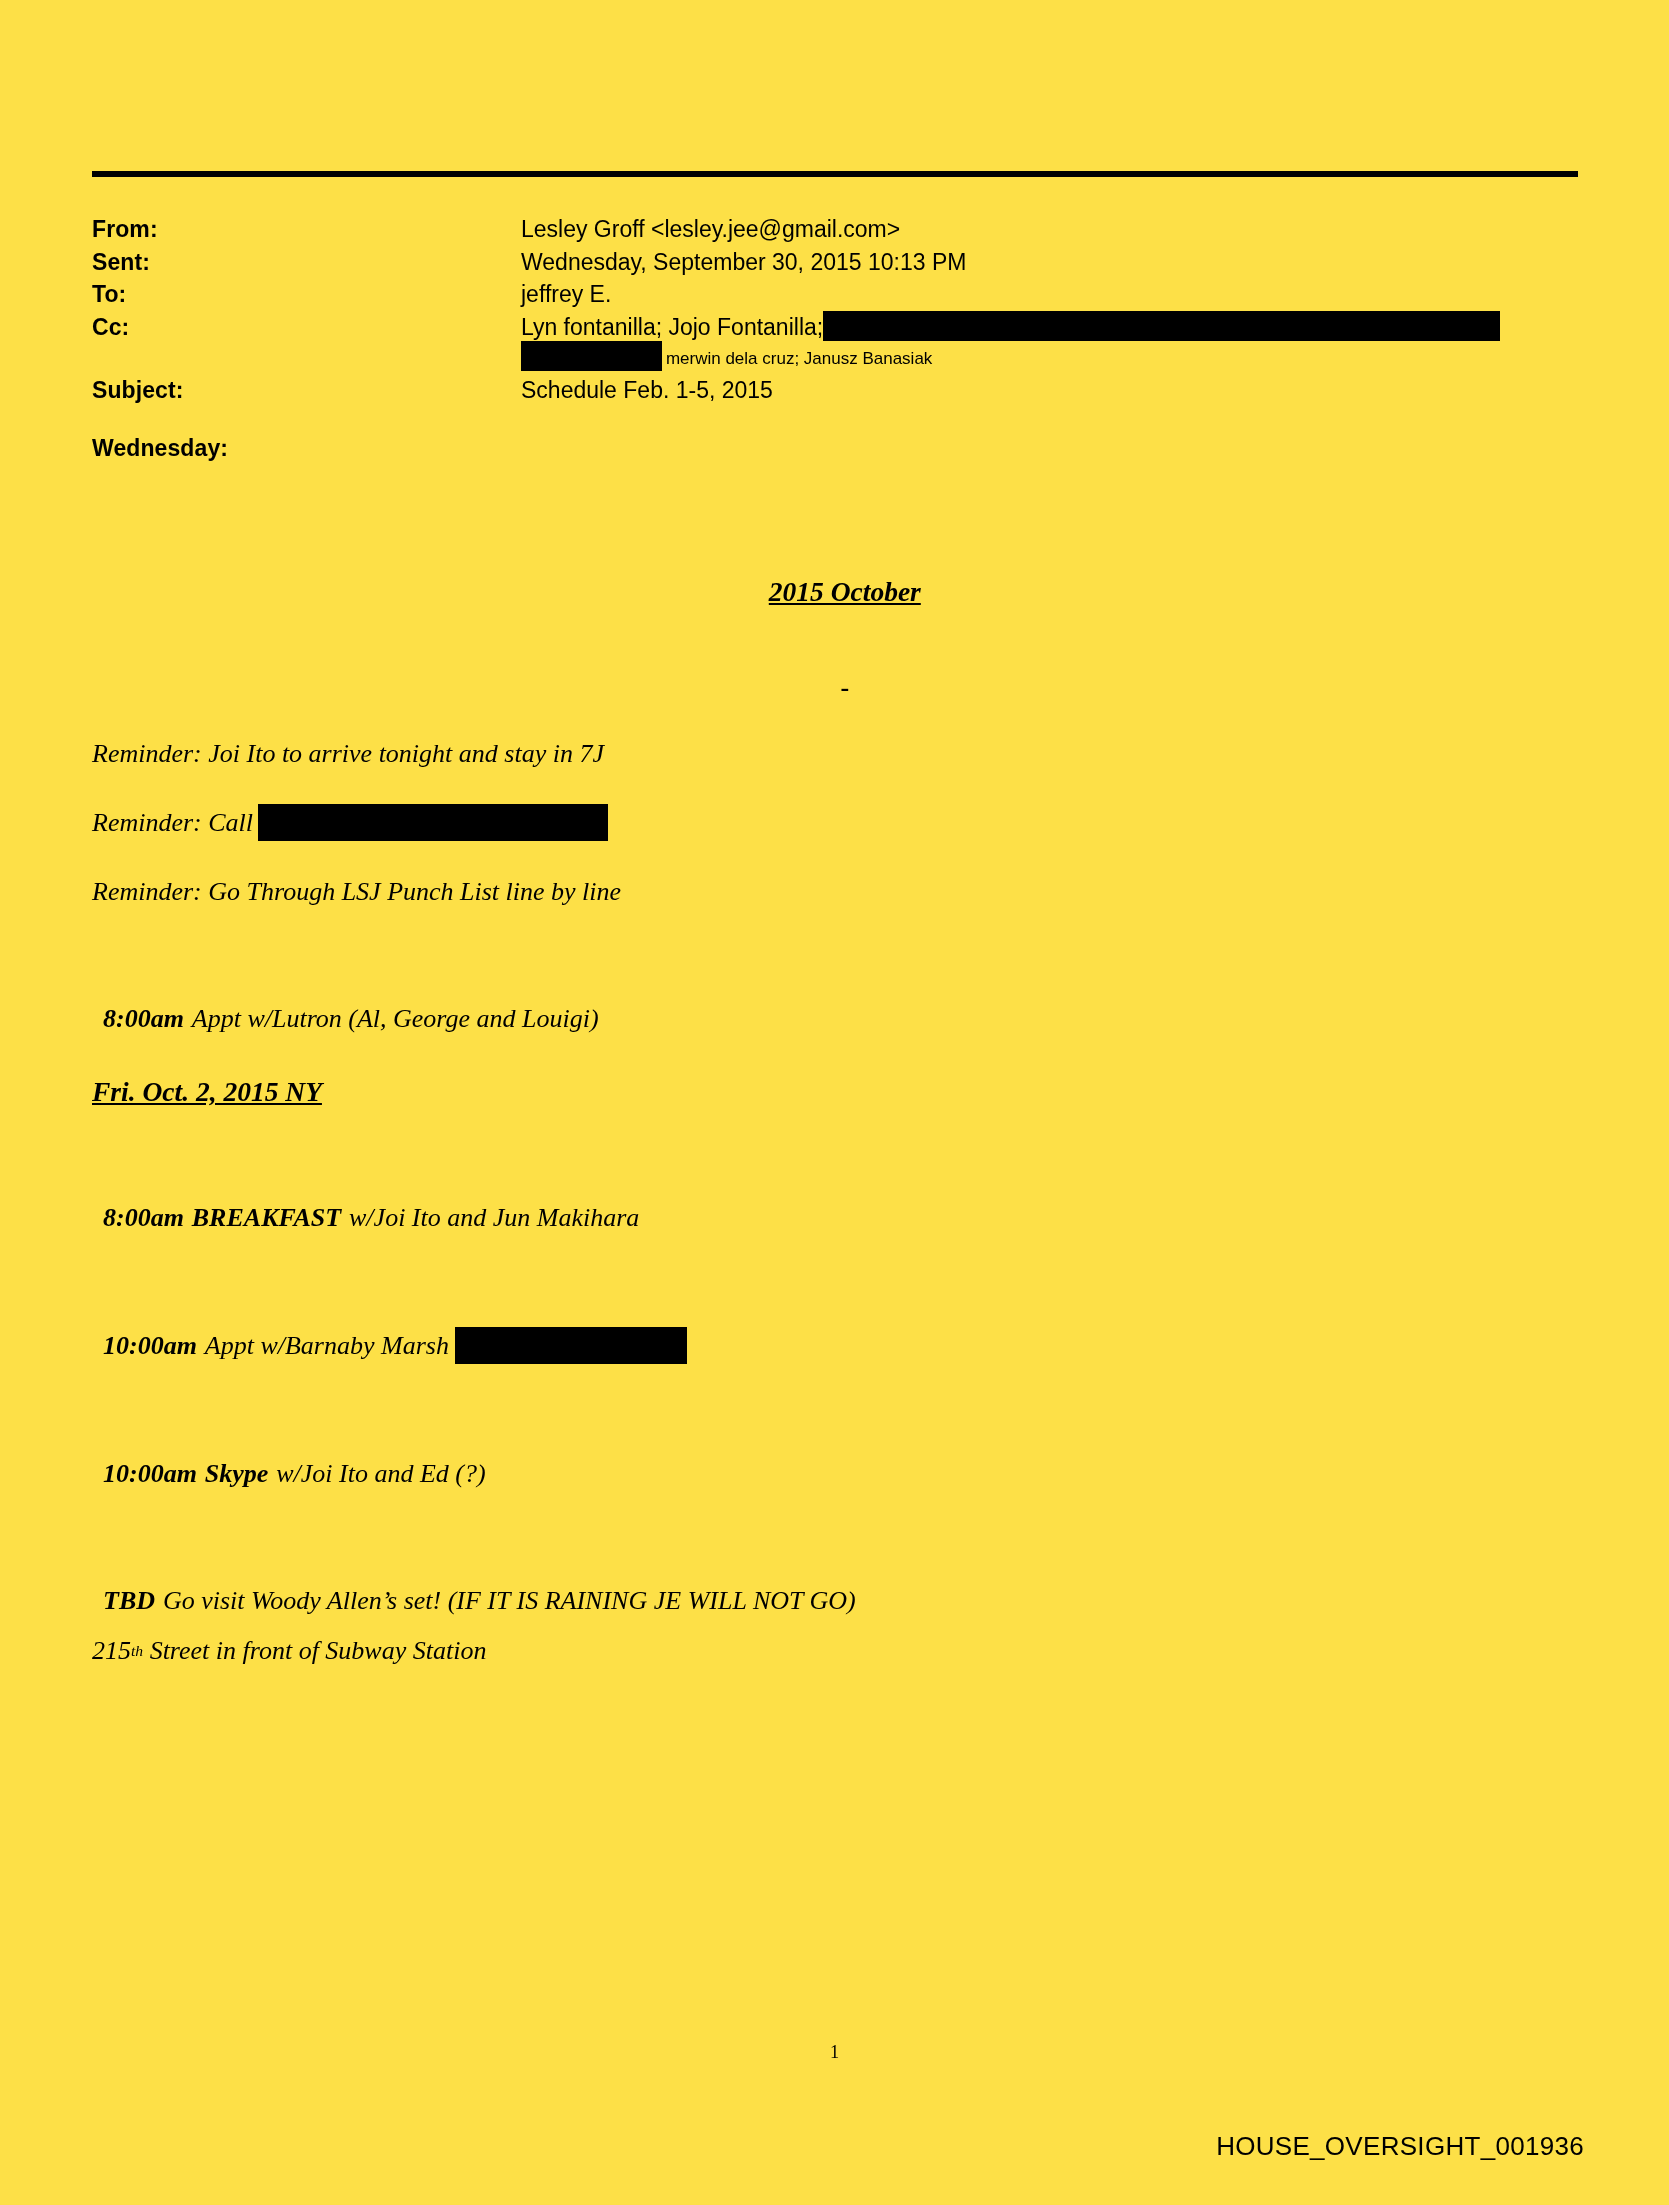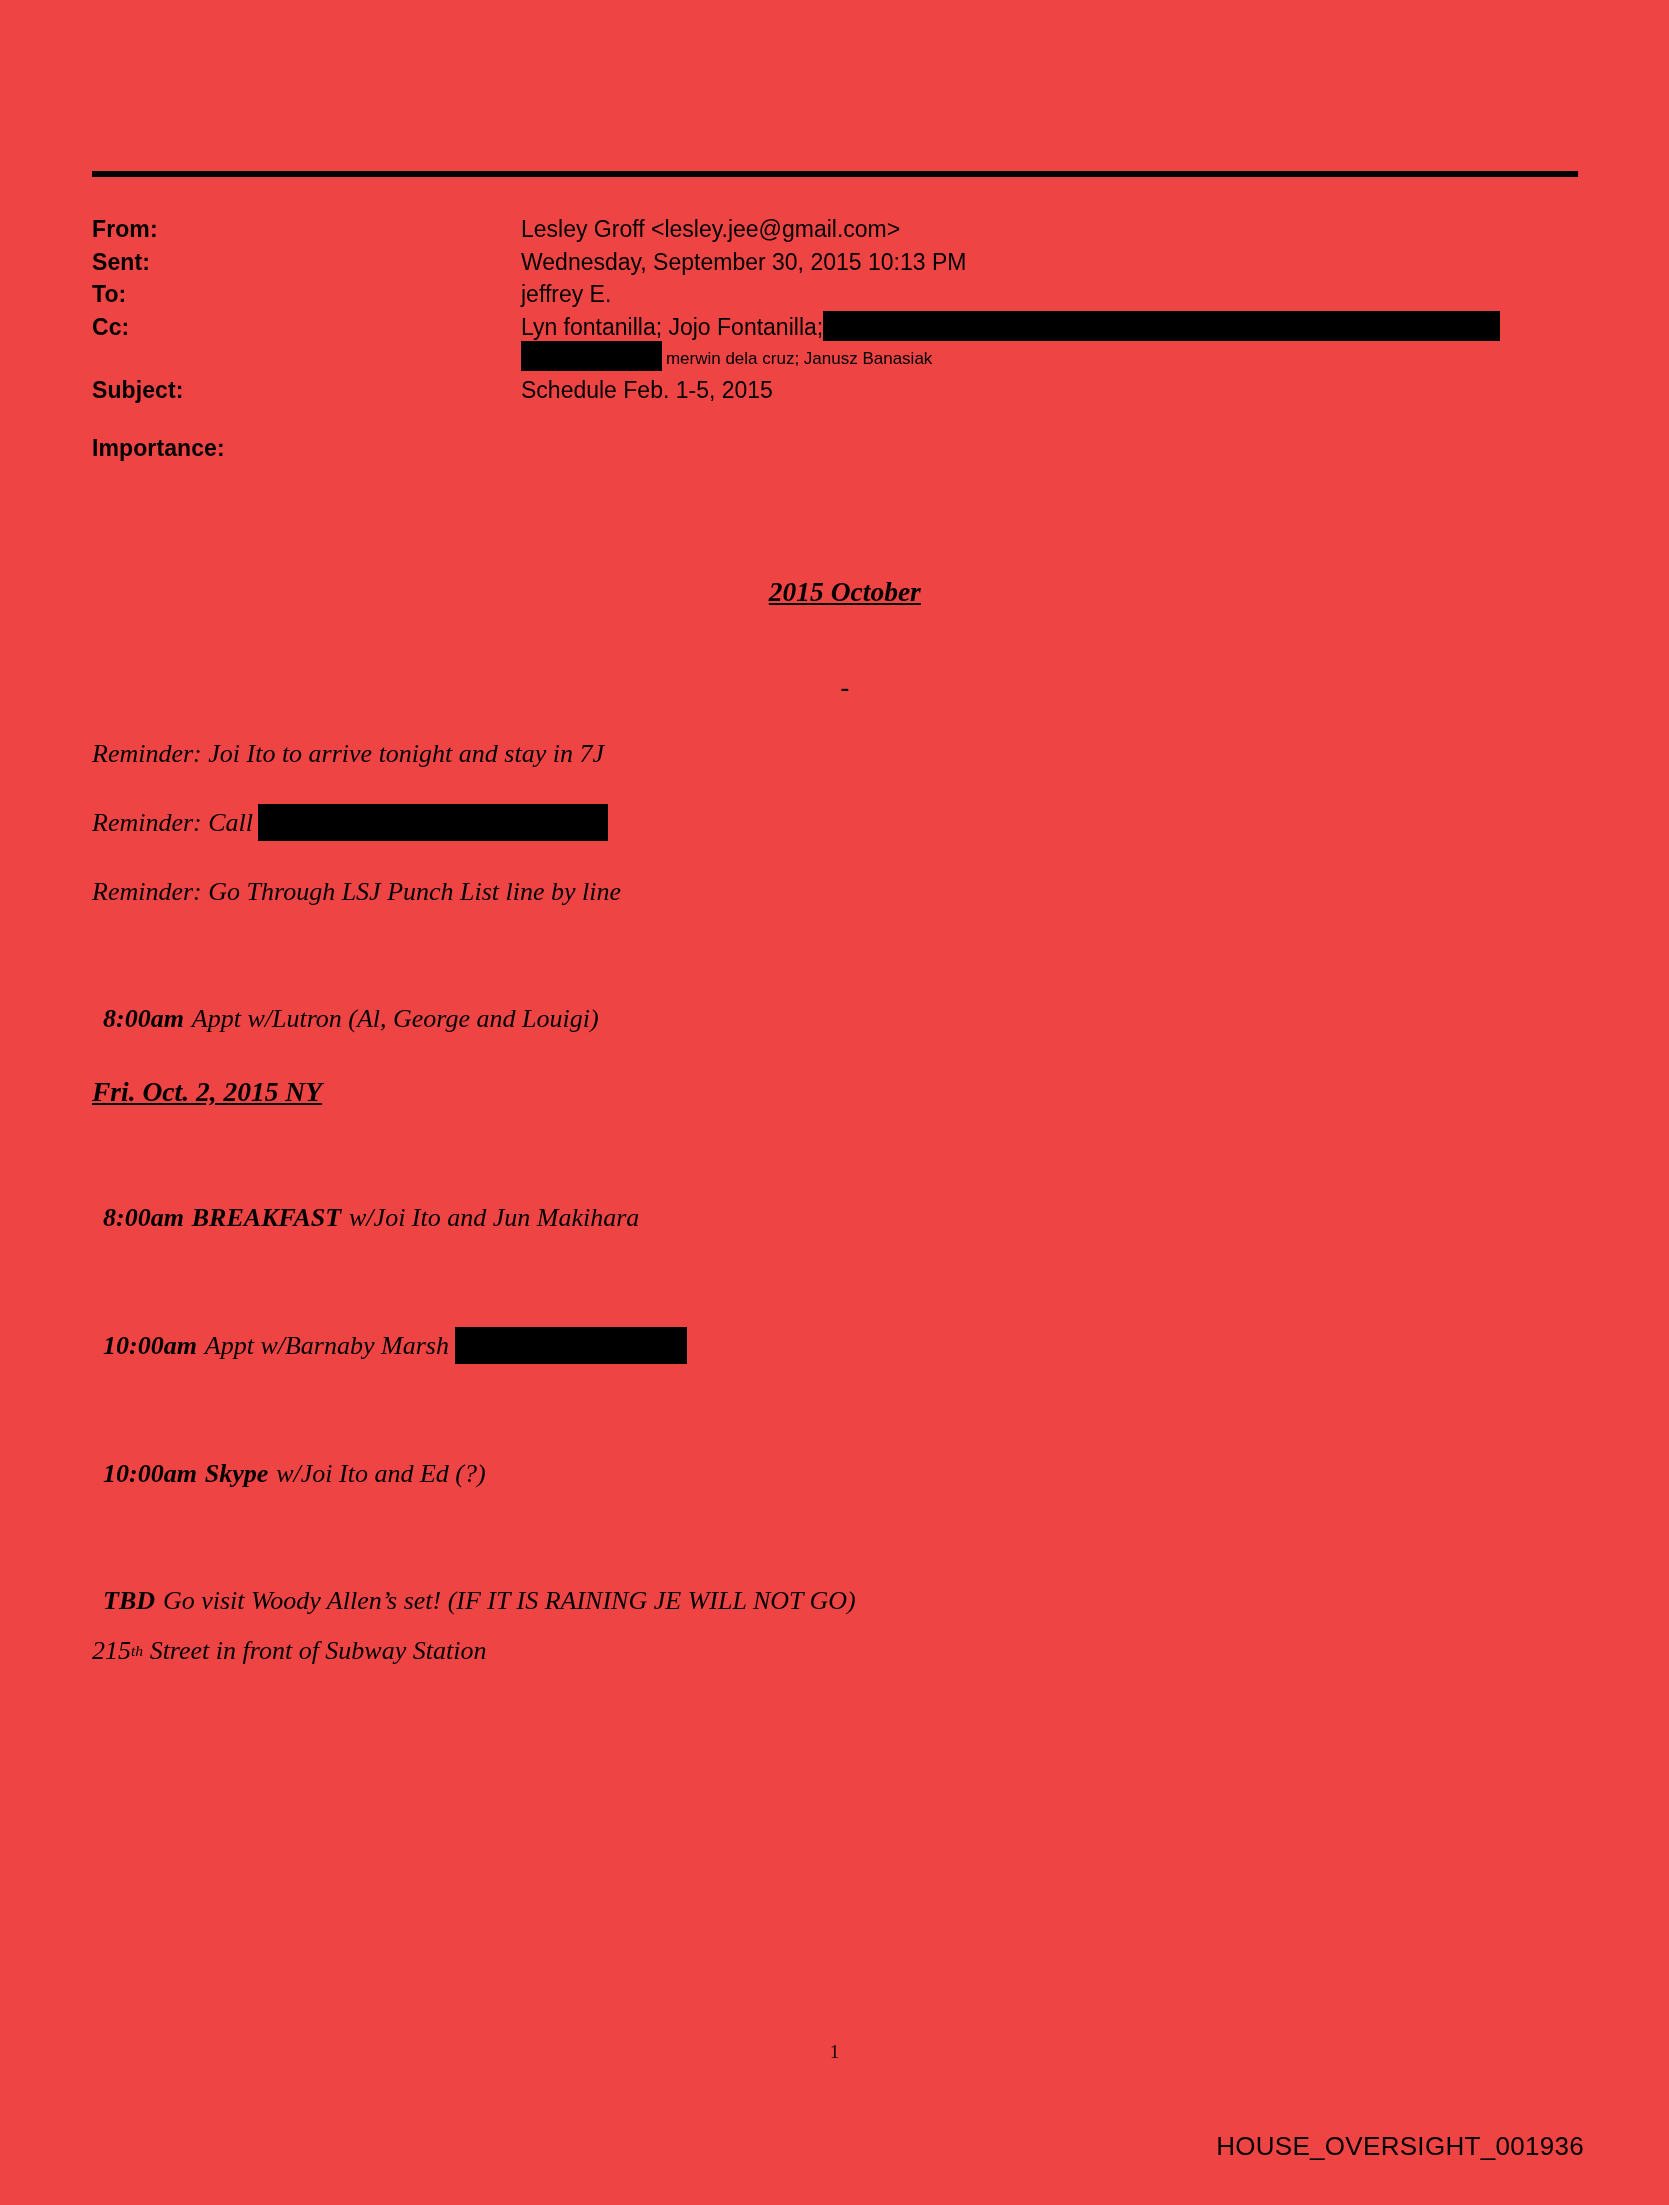--- a/index.html
+++ b/index.html
@@ -15,21 +15,21 @@
     color: #000000;
     overflow: hidden;
   }
 
   .page {
     position: absolute;
     top: 0;
     left: 0;
     width: 1669px;
     height: 2205px;
-    background: #ef4444;
+    background: #fde047;
   }
 
   
   .top-rule {
     position: absolute;
     left: 92px;
     top: 171px;
     width: 1486px;
     height: 5.9px;
     background: #000;
@@ -222,21 +222,21 @@
         </div>
       </div>
     </div>
 
     <div class="mh-row">
       <div class="mh-label">Subject:</div>
       <div class="mh-value">Schedule Feb. 1-5, 2015</div>
     </div>
 
     <div class="mh-row spaced">
-      <div class="mh-label">Importance:</div>
+      <div class="mh-label">Wednesday:</div>
     </div>
 
   </div>
 
   <div class="body-area">
 
     <div class="month-title">2015 October</div>
 
     <div class="dash-line">-</div>
 

